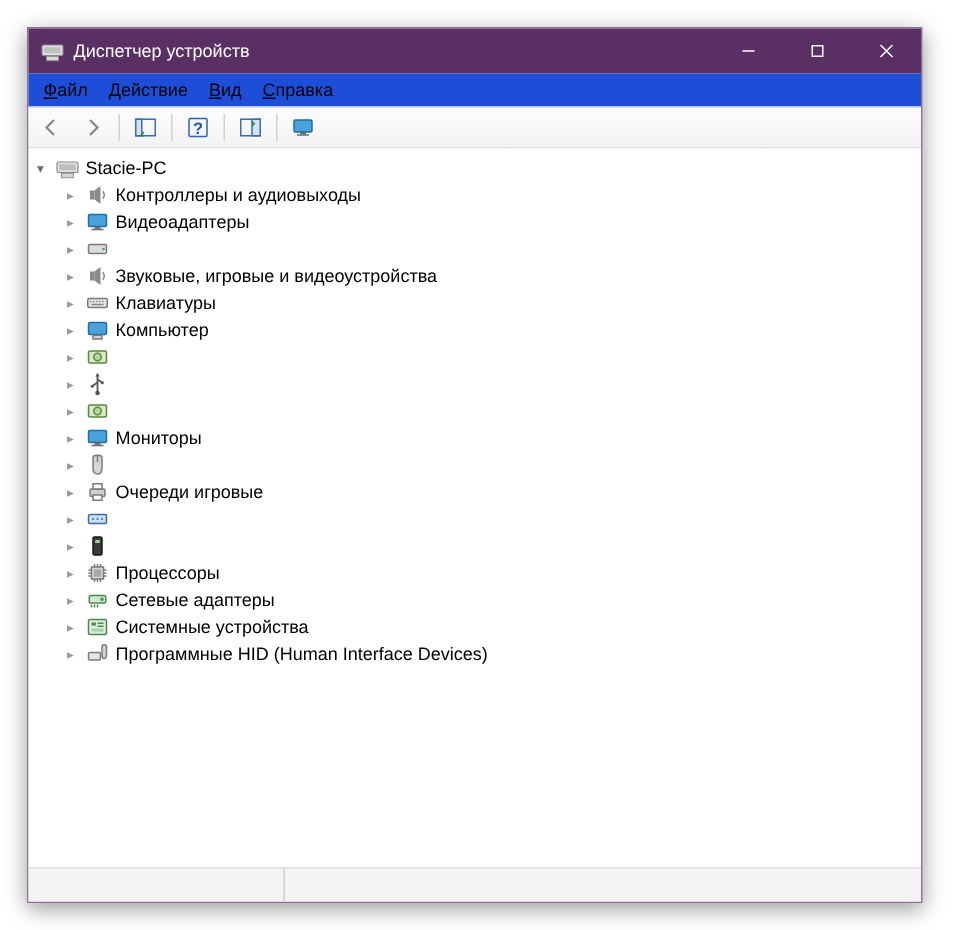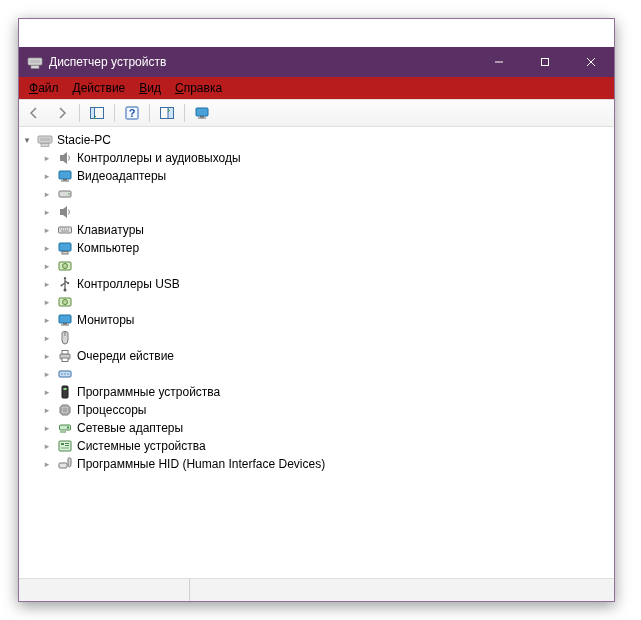--- a/index.html
+++ b/index.html
@@ -22,21 +22,20 @@
   }
   
   .titlebar {
     background: #5a2f63;
     color: #fff;
     height: 30px;
     display: flex;
     align-items: center;
     padding-left: 8px;
     flex: 0 0 auto;
-    margin-top: 28px;
   }
   .titlebar .app-icon {
     width: 16px;
     height: 16px;
     margin-right: 6px;
     display: inline-flex;
     align-items: center;
     justify-content: center;
   }
   .titlebar .title-text {
@@ -57,21 +56,21 @@
   }
   .window-controls .ctrl svg { stroke: #fff; fill:none; }
 
   
   .menubar {
     height: 22px;
     display: flex;
     align-items: center;
     padding: 0 4px;
     gap: 2px;
-    background: #b91c1c;
+    background: #1d4ed8;
     flex: 0 0 auto;
   }
   .menubar .menu-item {
     padding: 2px 6px;
     font-size: 12px;
   }
   .menubar .menu-item .ul { text-decoration: underline; }
 
   
   .toolbar {
@@ -294,20 +293,21 @@
           </div>
           <div class="tree-row">
             <span class="chevron">▸</span>
             <span class="tree-icon">
               <svg width="16" height="16" viewBox="0 0 16 16">
                 <rect x="3" y="5" width="3" height="6" fill="#8a8a8a"></rect>
                 <path d="M6 5 L10 2 L10 14 L6 11 Z" fill="#8a8a8a"></path>
                 <path d="M11.5 5.5 Q13.5 8 11.5 10.5" fill="none" stroke="#8a8a8a" stroke-width="1"></path>
               </svg>
             </span>
+            <span>Звуковые, игровые и видеоустройства</span>
           </div>
           <div class="tree-row">
             <span class="chevron">▸</span>
             <span class="tree-icon">
               <svg width="16" height="16" viewBox="0 0 16 16">
                 <rect x="1.5" y="5" width="13" height="6" rx="1" fill="#e4e4e4" stroke="#7a7a7a"></rect>
                 <rect x="3" y="6.5" width="1" height="1" fill="#888"></rect>
                 <rect x="5" y="6.5" width="1" height="1" fill="#888"></rect>
                 <rect x="7" y="6.5" width="1" height="1" fill="#888"></rect>
                 <rect x="9" y="6.5" width="1" height="1" fill="#888"></rect>
@@ -342,21 +342,20 @@
               <svg width="16" height="16" viewBox="0 0 16 16">
                 <path d="M8 1 L8 13" stroke="#555" stroke-width="1.2"></path>
                 <circle cx="8" cy="14" r="1.5" fill="#555"></circle>
                 <path d="M8 5 L11 7" stroke="#555" stroke-width="1.2"></path>
                 <rect x="10.3" y="6.3" width="1.8" height="1.8" fill="#555"></rect>
                 <path d="M8 7 L5 9" stroke="#555" stroke-width="1.2"></path>
                 <circle cx="4.5" cy="9.5" r="1" fill="#555"></circle>
                 <path d="M8 1 L6.5 3 L9.5 3 Z" fill="#555"></path>
               </svg>
             </span>
-            <span>Контроллеры USB</span>
           </div>
           <div class="tree-row">
             <span class="chevron">▸</span>
             <span class="tree-icon">
               <svg width="16" height="16" viewBox="0 0 16 16">
                 <rect x="2" y="4" width="12" height="8" rx="1" fill="#d8eac8" stroke="#5a8a3a"></rect>
                 <circle cx="8" cy="8" r="2.5" fill="#bcd6a3" stroke="#5a8a3a"></circle>
               </svg>
             </span>
           </div>
@@ -382,42 +381,41 @@
           </div>
           <div class="tree-row">
             <span class="chevron">▸</span>
             <span class="tree-icon">
               <svg width="16" height="16" viewBox="0 0 16 16">
                 <rect x="3" y="6" width="10" height="5" rx="1" fill="#cfcfcf" stroke="#7a7a7a"></rect>
                 <rect x="5" y="2.5" width="6" height="3.5" fill="#fff" stroke="#7a7a7a"></rect>
                 <rect x="5" y="10" width="6" height="3.5" fill="#fff" stroke="#7a7a7a"></rect>
               </svg>
             </span>
-            <span>Очереди ействие</span>
+            <span>Очереди игровые</span>
           </div>
           <div class="tree-row">
             <span class="chevron">▸</span>
             <span class="tree-icon">
               <svg width="16" height="16" viewBox="0 0 16 16">
                 <rect x="2" y="5" width="12" height="6" rx="1" fill="#c9dff4" stroke="#3a6ea5"></rect>
                 <circle cx="5" cy="8" r="0.7" fill="#3a6ea5"></circle>
                 <circle cx="8" cy="8" r="0.7" fill="#3a6ea5"></circle>
                 <circle cx="11" cy="8" r="0.7" fill="#3a6ea5"></circle>
               </svg>
             </span>
           </div>
           <div class="tree-row">
             <span class="chevron">▸</span>
             <span class="tree-icon">
               <svg width="16" height="16" viewBox="0 0 16 16">
                 <rect x="5" y="2" width="6" height="12" rx="1" fill="#3a3a3a" stroke="#1a1a1a"></rect>
                 <rect x="6.5" y="4" width="3" height="2" fill="#8fde8f"></rect>
               </svg>
             </span>
-            <span>Программные устройства</span>
           </div>
           <div class="tree-row">
             <span class="chevron">▸</span>
             <span class="tree-icon">
               <svg width="16" height="16" viewBox="0 0 16 16">
                 <rect x="4" y="4" width="8" height="8" fill="#d8d8d8" stroke="#7a7a7a"></rect>
                 <rect x="5.5" y="5.5" width="5" height="5" fill="#a7a7a7"></rect>
                 <path d="M4 6 H2 M4 8 H2 M4 10 H2 M12 6 H14 M12 8 H14 M12 10 H14 M6 4 V2 M8 4 V2 M10 4 V2 M6 12 V14 M8 12 V14 M10 12 V14" stroke="#7a7a7a" stroke-width="1"></path>
               </svg>
             </span>

